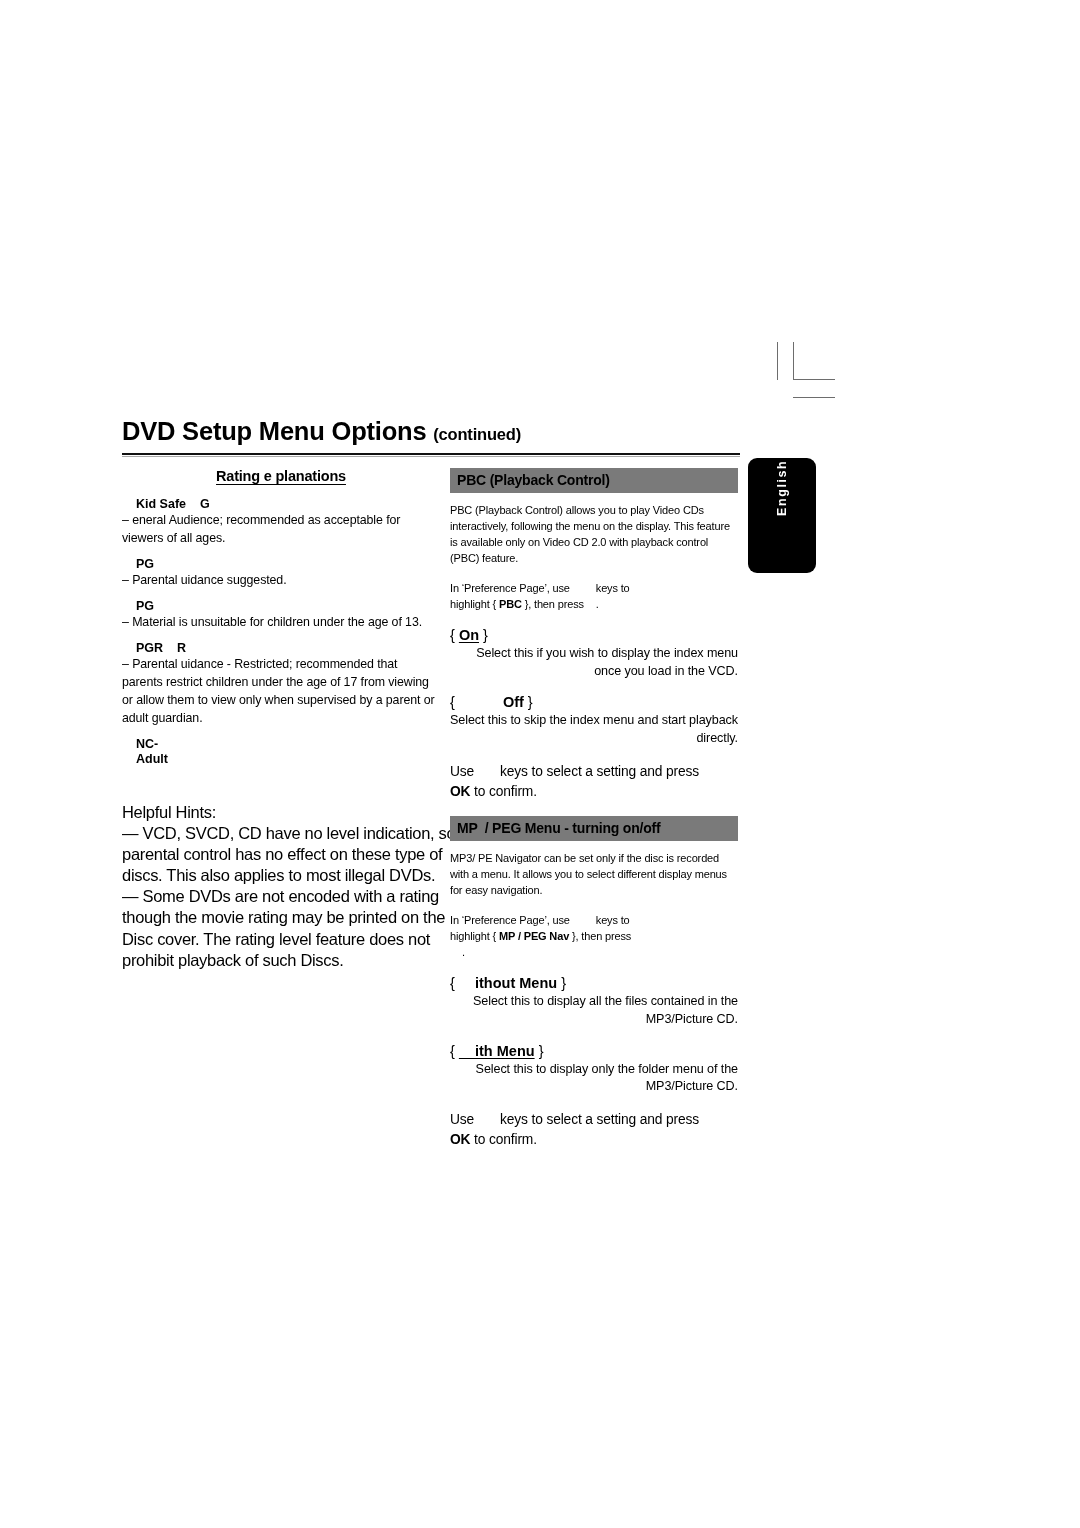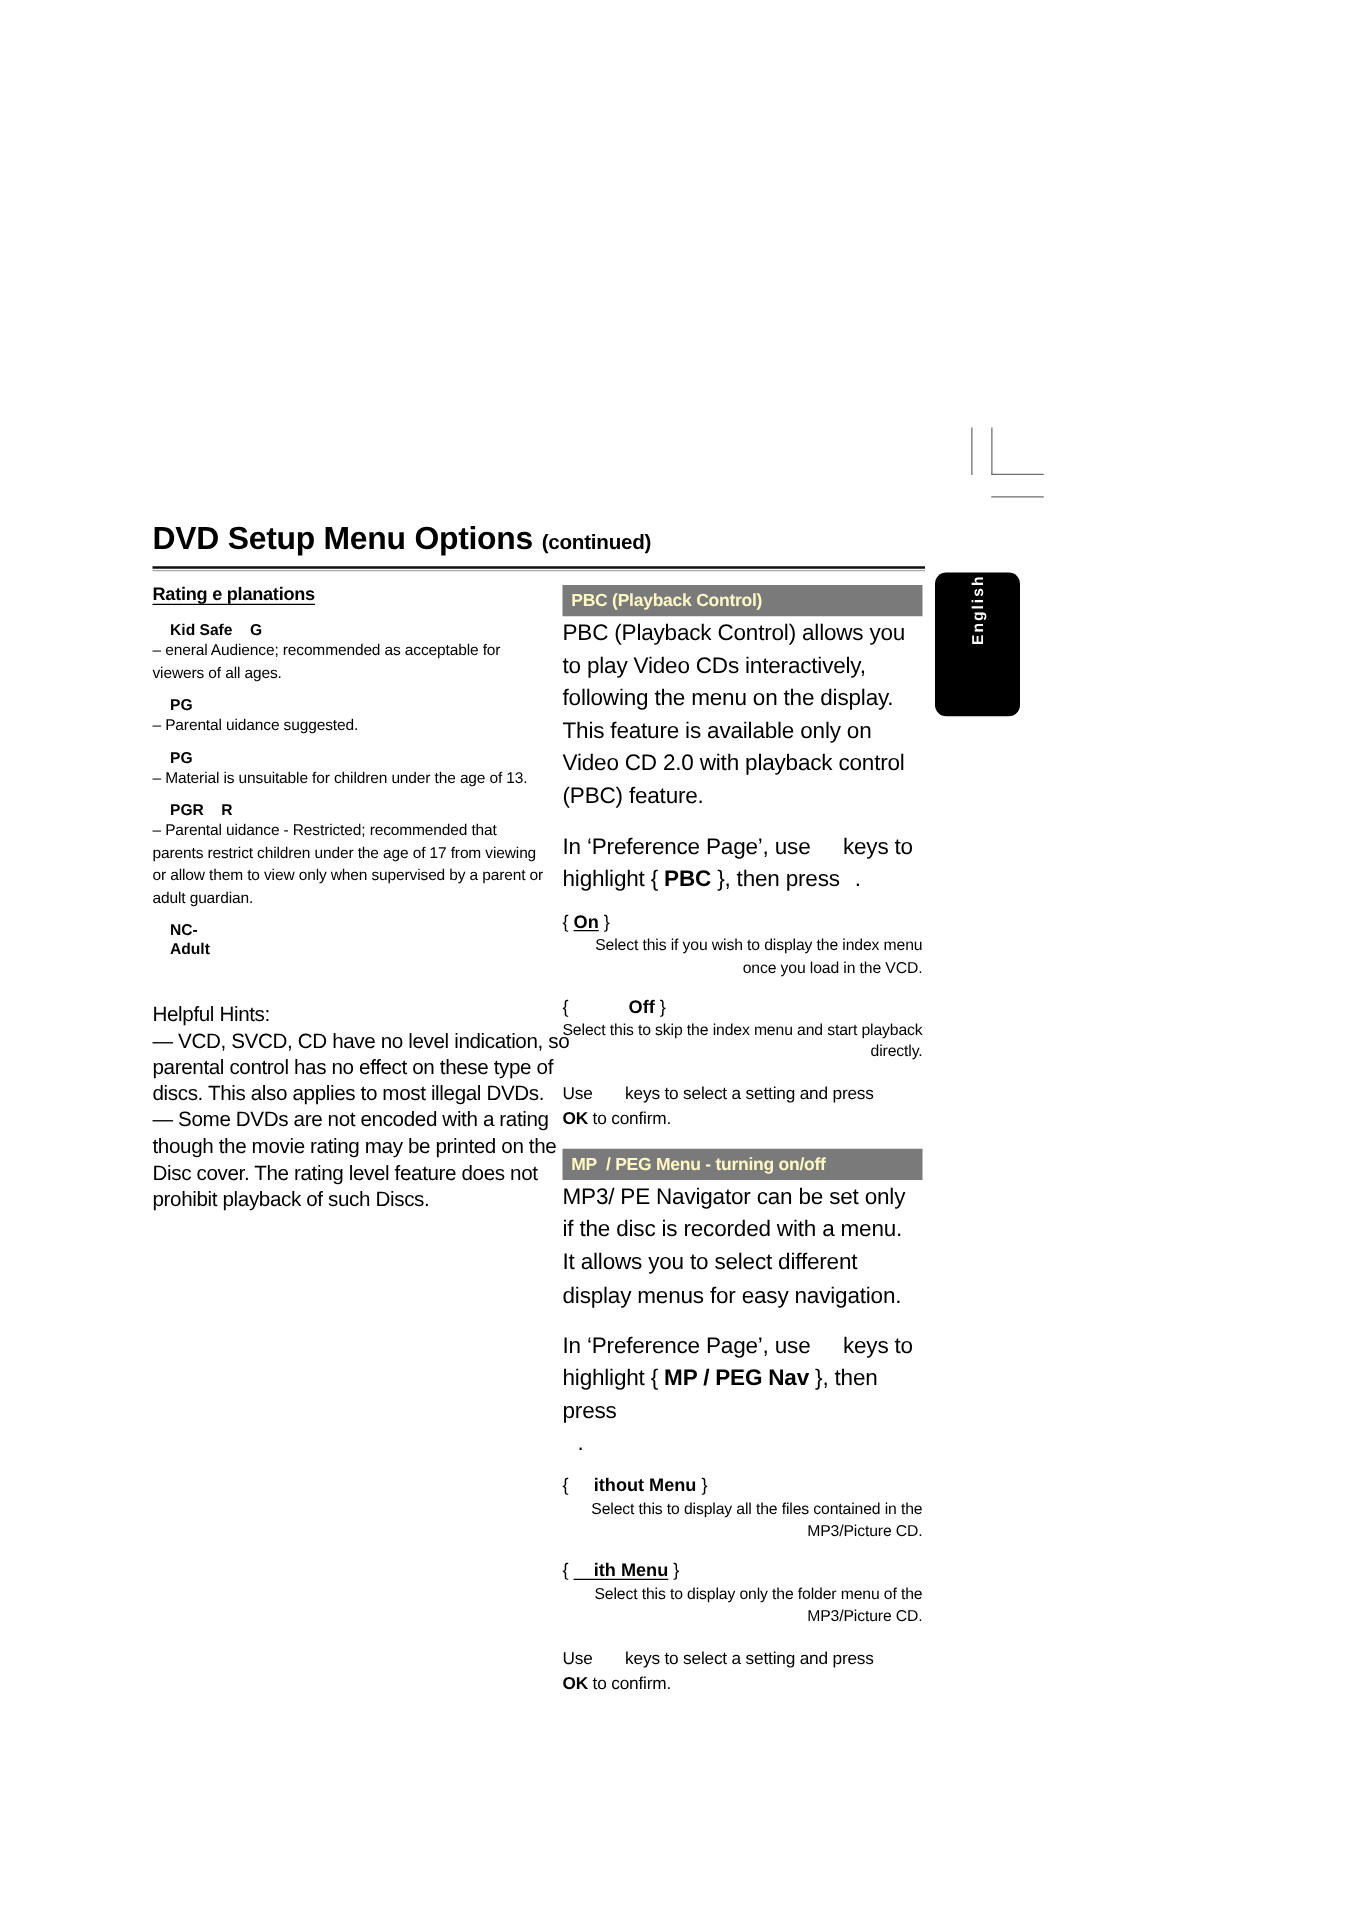--- a/index.html
+++ b/index.html
@@ -91,20 +91,21 @@
   }
 
   
   .sec-head {
     font-size: 14.5px;
     font-weight: bold;
     text-decoration: underline;
     text-underline-offset: 2.5px;
     margin: 0 0 13px 0;
     letter-spacing: -0.2px;
+    text-align: center;
   }
   .rating-name {
     font-size: 12.5px;
     font-weight: bold;
     margin: 0 0 1px 14px;
     white-space: pre;
   }
   .rating-desc {
     font-size: 12.4px;
     line-height: 1.45;
@@ -119,30 +120,30 @@
     line-height: 1.28;
     letter-spacing: -0.3px;
     width: 340px;
   }
   .hints p { margin: 0; }
   .hints .hint-item { margin-top: 0; }
 
   
   .bar {
     background: #7a7a7a;
-    color: #fef9c3;
+    color: #000000;
     font-size: 14px;
     font-weight: bold;
     padding: 4px 22px 5px 7px;
-    margin: 0 0 0 0;
+    margin: 0 0 10px 0;
     letter-spacing: -0.2px;
     white-space: pre;
   }
   .body-text {
-    font-size: 18px;
+    font-size: 11px;
     line-height: 1.45;
     margin: 0 4px 14px 0;
     letter-spacing: -0.15px;
   }
   .opt-label {
     font-size: 14.5px;
     margin: 0 0 2px 0;
     white-space: pre;
   }
   .opt-label .u { font-weight: bold; text-decoration: underline; text-underline-offset: 2px; }

